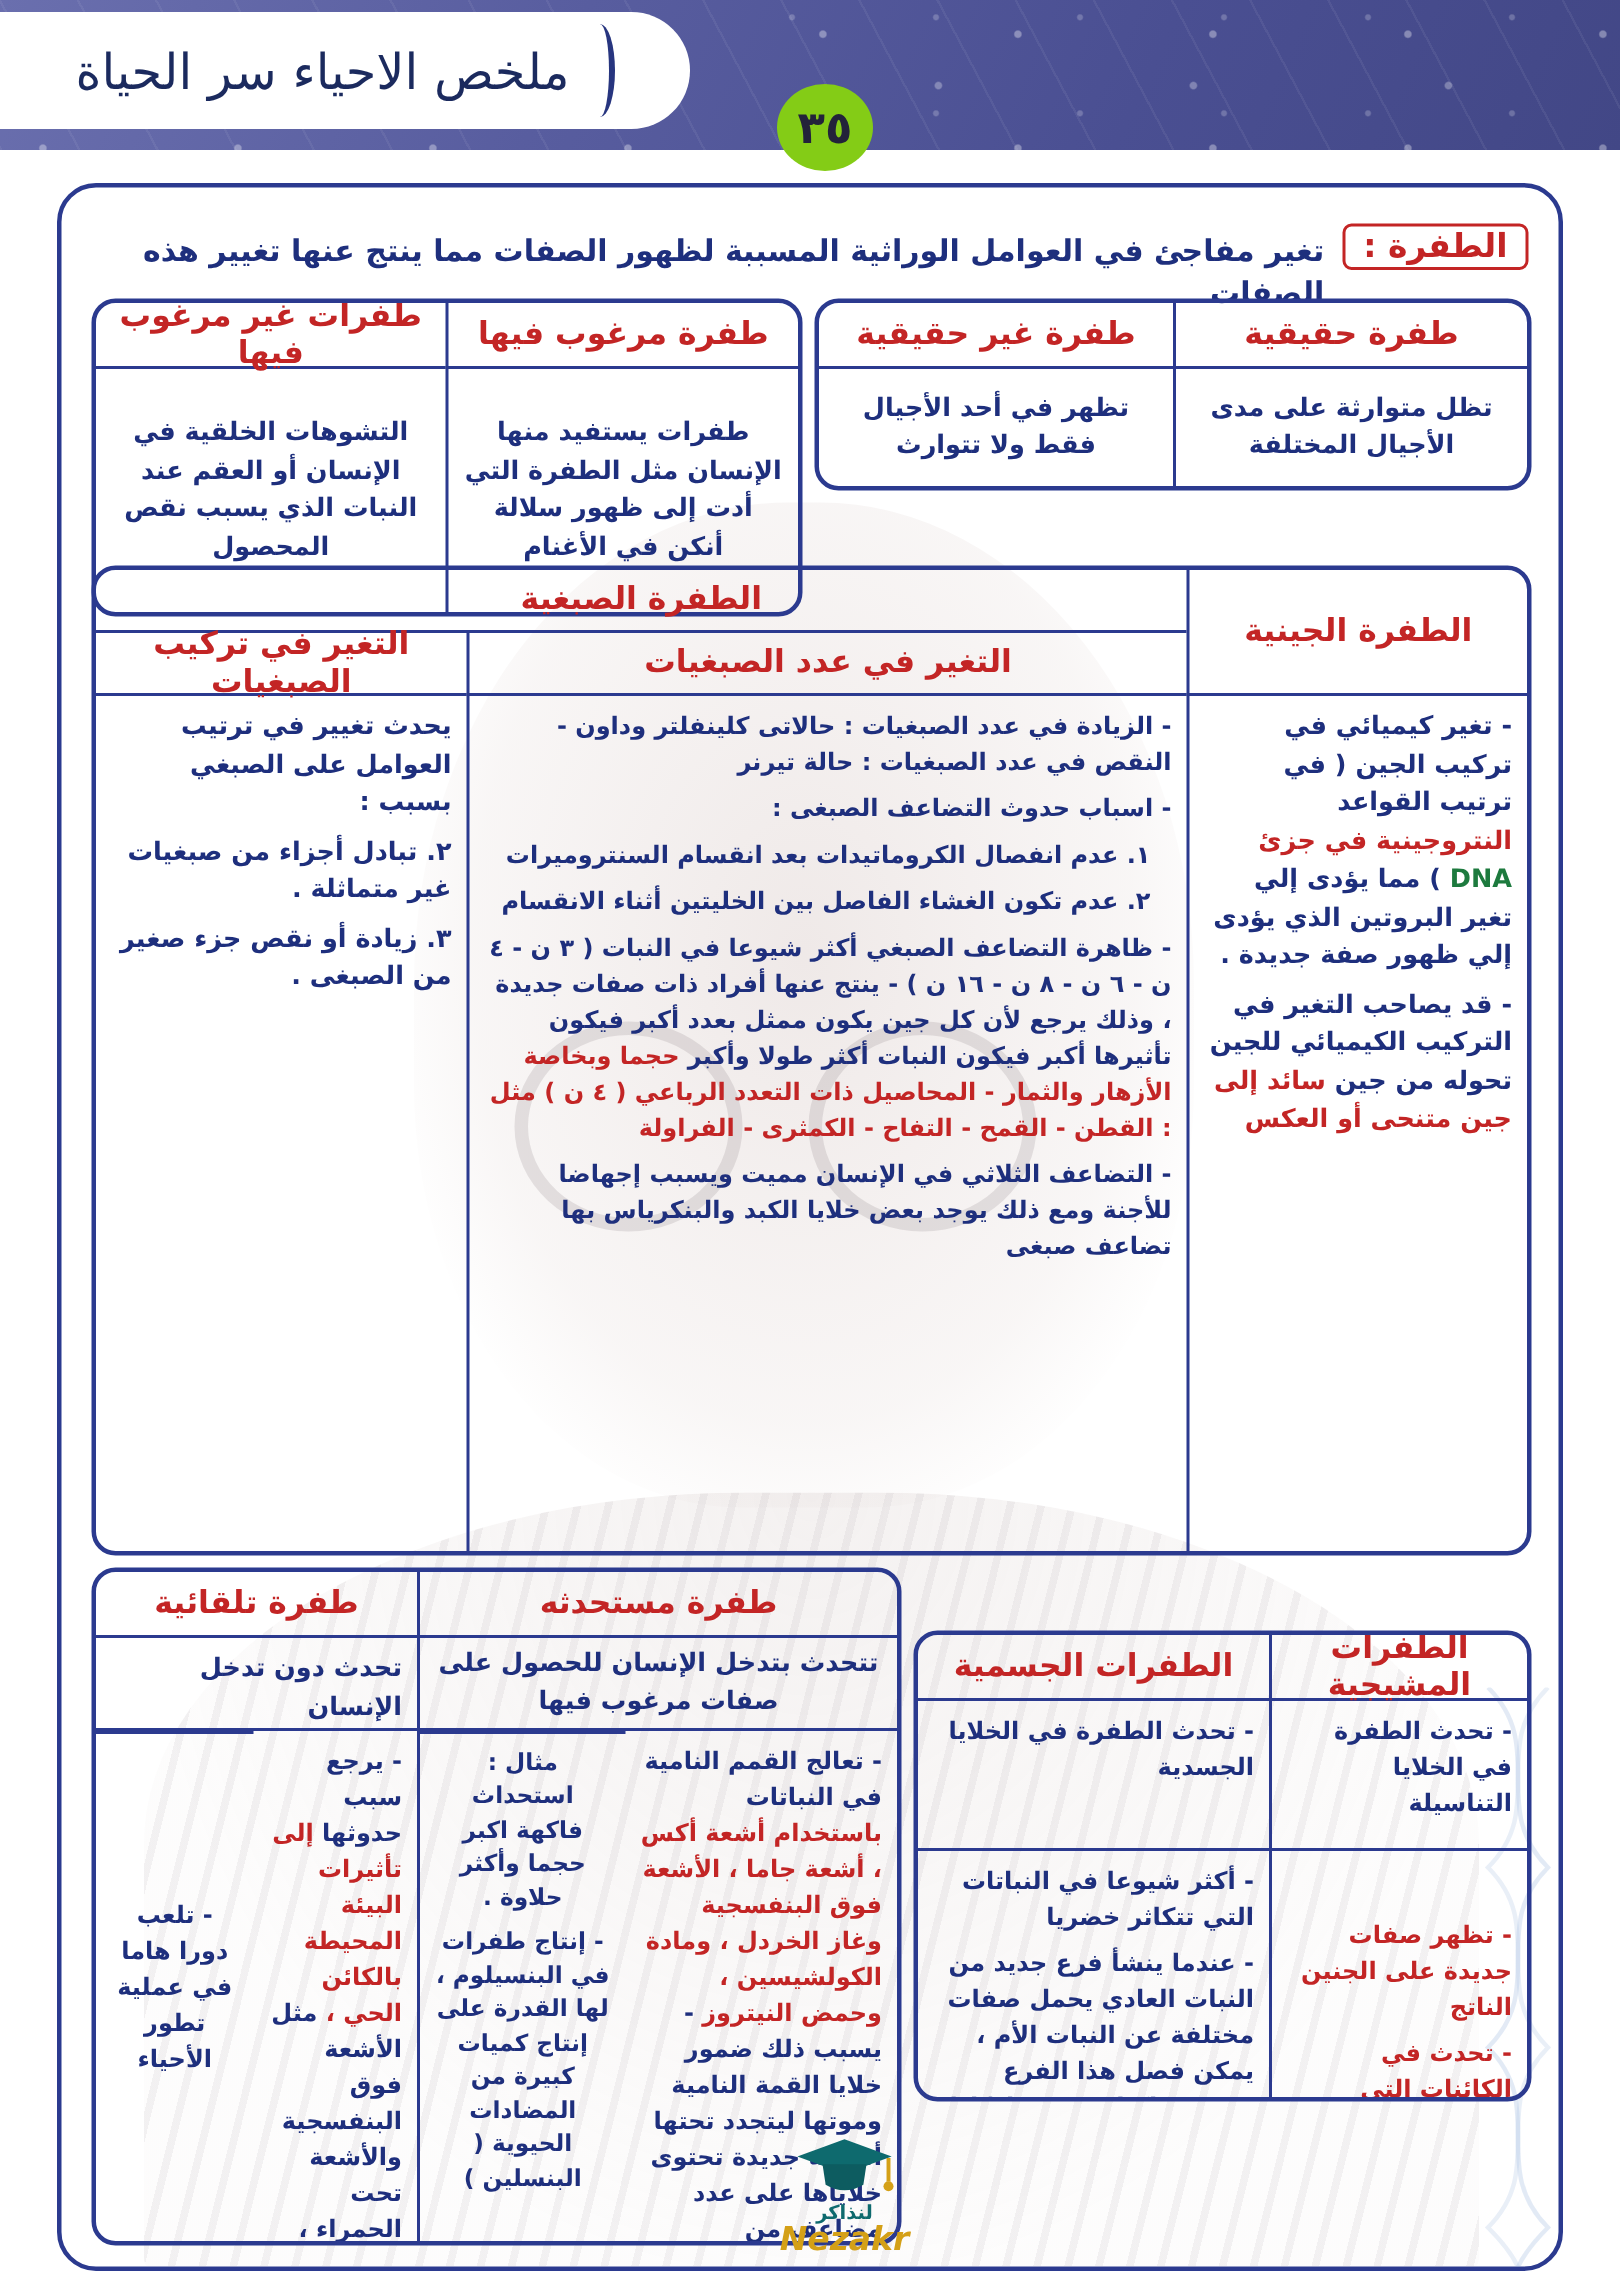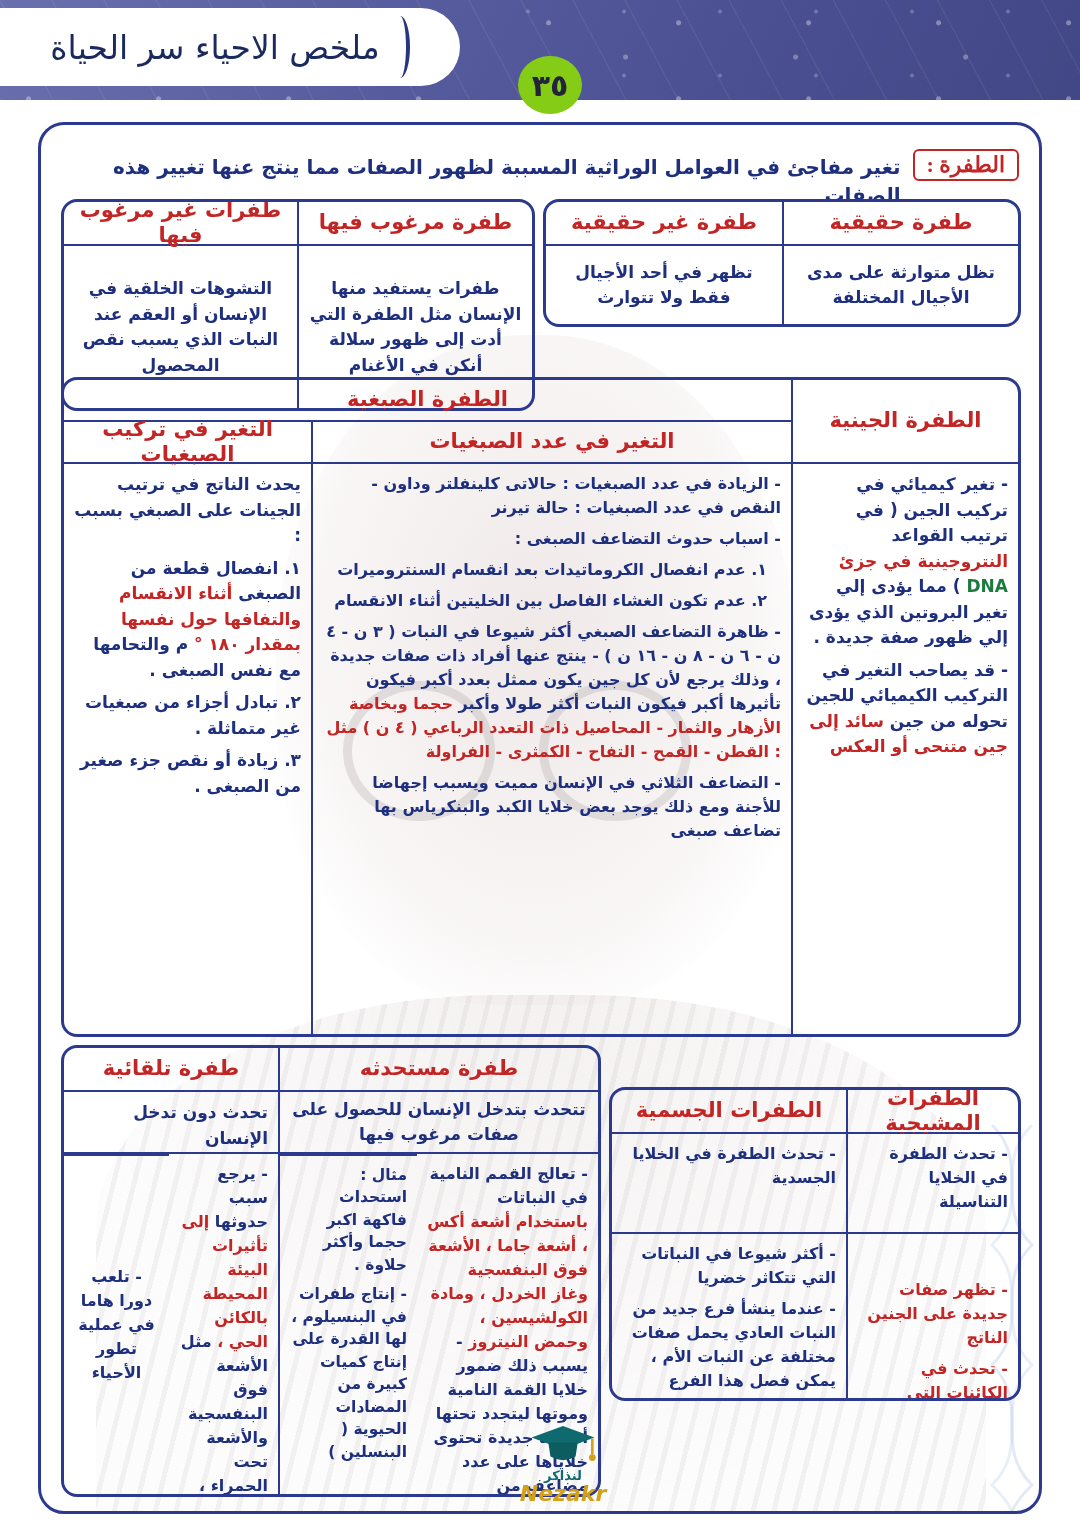--- a/index.html
+++ b/index.html
@@ -43,21 +43,21 @@
                border-radius:45% 45% 10px 10px;
                background:
                  repeating-linear-gradient(104deg, rgba(150,140,150,0.10) 0 5px, rgba(150,140,150,0) 5px 20px),
                  radial-gradient(ellipse at 50% 0%, rgba(200,185,182,0.20), rgba(200,185,182,0.04) 72%); }
   .helix { position:absolute; right:-8px; top:1000px; z-index:0; opacity:0.55; }
 
   
   .definition { position:absolute; top:24px; right:20px; left:20px; display:flex; align-items:flex-start;
                 gap:12px; z-index:2; }
   .def-label { border:2px solid #c32525; border-radius:6px; color:#c32525; font-weight:700;
-               font-size:22px; padding:1px 12px; flex:0 0 auto;font-family:Liberation Serif, serif; }
+               font-size:22px; padding:1px 12px; flex:0 0 auto; }
   .def-text { color:#1e2f7d; font-weight:700; font-size:20px; padding-top:4px; line-height:1.4; }
 
   
   .tbl { position:absolute; border:3px solid #2b3a8f; border-radius:16px; display:grid;
          overflow:hidden; background:transparent; z-index:2; }
   .bb { border-bottom:2.5px solid #2b3a8f; }
   .bl { border-left:2.5px solid #2b3a8f; }
   .bt { border-top:2.5px solid #2b3a8f; }
   .hdr { display:flex; align-items:center; justify-content:center; text-align:center;
          color:#c32525; font-weight:700; font-size:21px; line-height:1.2; padding:2px 4px; }
@@ -77,21 +77,21 @@
   .chromo-h { grid-column:2 / 4; grid-row:1; }
   .num-h  { grid-column:2; grid-row:2; }
   .str-h  { grid-column:3; grid-row:2; }
   .gen-b  { grid-column:1; grid-row:3; }
   .num-b  { grid-column:2; grid-row:3; }
   .str-b  { grid-column:3; grid-row:3; }
 
   .tbl-bl { top:920px; left:20px; width:540px; height:452px; grid-template-columns:320px 1fr; grid-template-rows:44px 62px 1fr; }
   .col { display:flex; flex-direction:row; min-height:0; }
   .grow { flex:1 1 auto; overflow:hidden; }
-  .example { flex:0 0 137px; overflow:hidden; font-size:15.5px; line-height:1.45; }
+  .example { flex:0 0 137px; overflow:hidden; font-size:15.5px; line-height:1.45;text-align:center; }
   .footnote { flex:0 0 105px; overflow:hidden; display:flex; align-items:center; justify-content:center; text-align:center; }
 
   .tbl-br { top:962px; right:18px; width:412px; height:314px; grid-template-columns:172px 1fr; grid-template-rows:44px 100px 1fr; }
   .pad-top { padding-top:44px; }
 
   
   .logo { position:absolute; left:498px; top:1424px; width:130px; text-align:center; z-index:3; }
   .logo-ar { color:#0e6a6e; font-size:13px; font-weight:700; margin-top:-4px; }
   .logo-en { color:#d4a017; font-size:22px; font-weight:700; font-style:italic; margin-top:-2px; }
 </style>
@@ -155,22 +155,21 @@
       <div class="cell num-b bl sm">
         <p>- الزيادة في عدد الصبغيات : حالاتى كلينفلتر وداون - النقص في عدد الصبغيات : حالة تيرنر</p>
         <p>- اسباب حدوث التضاعف الصبغى :</p>
         <p class="indent">١. عدم انفصال الكروماتيدات بعد انقسام السنتروميرات</p>
         <p class="indent">٢. عدم تكون الغشاء الفاصل بين الخليتين أثناء الانقسام</p>
         <p><span>- ظاهرة التضاعف الصبغي أكثر شيوعا في النبات ( ٣ ن - ٤ ن - ٦ ن - ٨ ن - ١٦ ن ) - ينتج عنها أفراد ذات صفات جديدة ، وذلك يرجع لأن كل جين يكون ممثل بعدد أكبر فيكون تأثيرها أكبر فيكون النبات أكثر طولا وأكبر </span><span class="red">حجما وبخاصة الأزهار والثمار - المحاصيل ذات التعدد الرباعي ( ٤ ن ) مثل : القطن - القمح - التفاح - الكمثرى - الفراولة</span></p>
         <p>- التضاعف الثلاثي في الإنسان مميت ويسبب إجهاضا للأجنة ومع ذلك يوجد بعض خلايا الكبد والبنكرياس بها تضاعف صبغى</p>
       </div>
 
       <div class="cell str-b">
-        <p>يحدث الناتج في ترتيب الجينات على الصبغي بسبب :</p>
-        <p><span>١. انفصال قطعة من الصبغى </span><span class="red">أثناء الانقسام والتفافها حول نفسها بمقدار ١٨٠ ° </span><span>م والتحامها مع نفس الصبغى .</span></p>
+        <p>يحدث تغيير في ترتيب العوامل على الصبغي بسبب :</p>
         <p>٢. تبادل أجزاء من صبغيات غير متماثلة .</p>
         <p>٣. زيادة أو نقص جزء صغير من الصبغى .</p>
       </div>
     </section>
 
     <section class="tbl tbl-bl">
       <div class="hdr bb bl">طفرة مستحدثه</div>
       <div class="hdr bb">طفرة تلقائية</div>
       <div class="cell center bb bl">تتحدث بتدخل الإنسان للحصول على صفات مرغوب فيها</div>
       <div class="cell bb">تحدث دون تدخل الإنسان</div>

